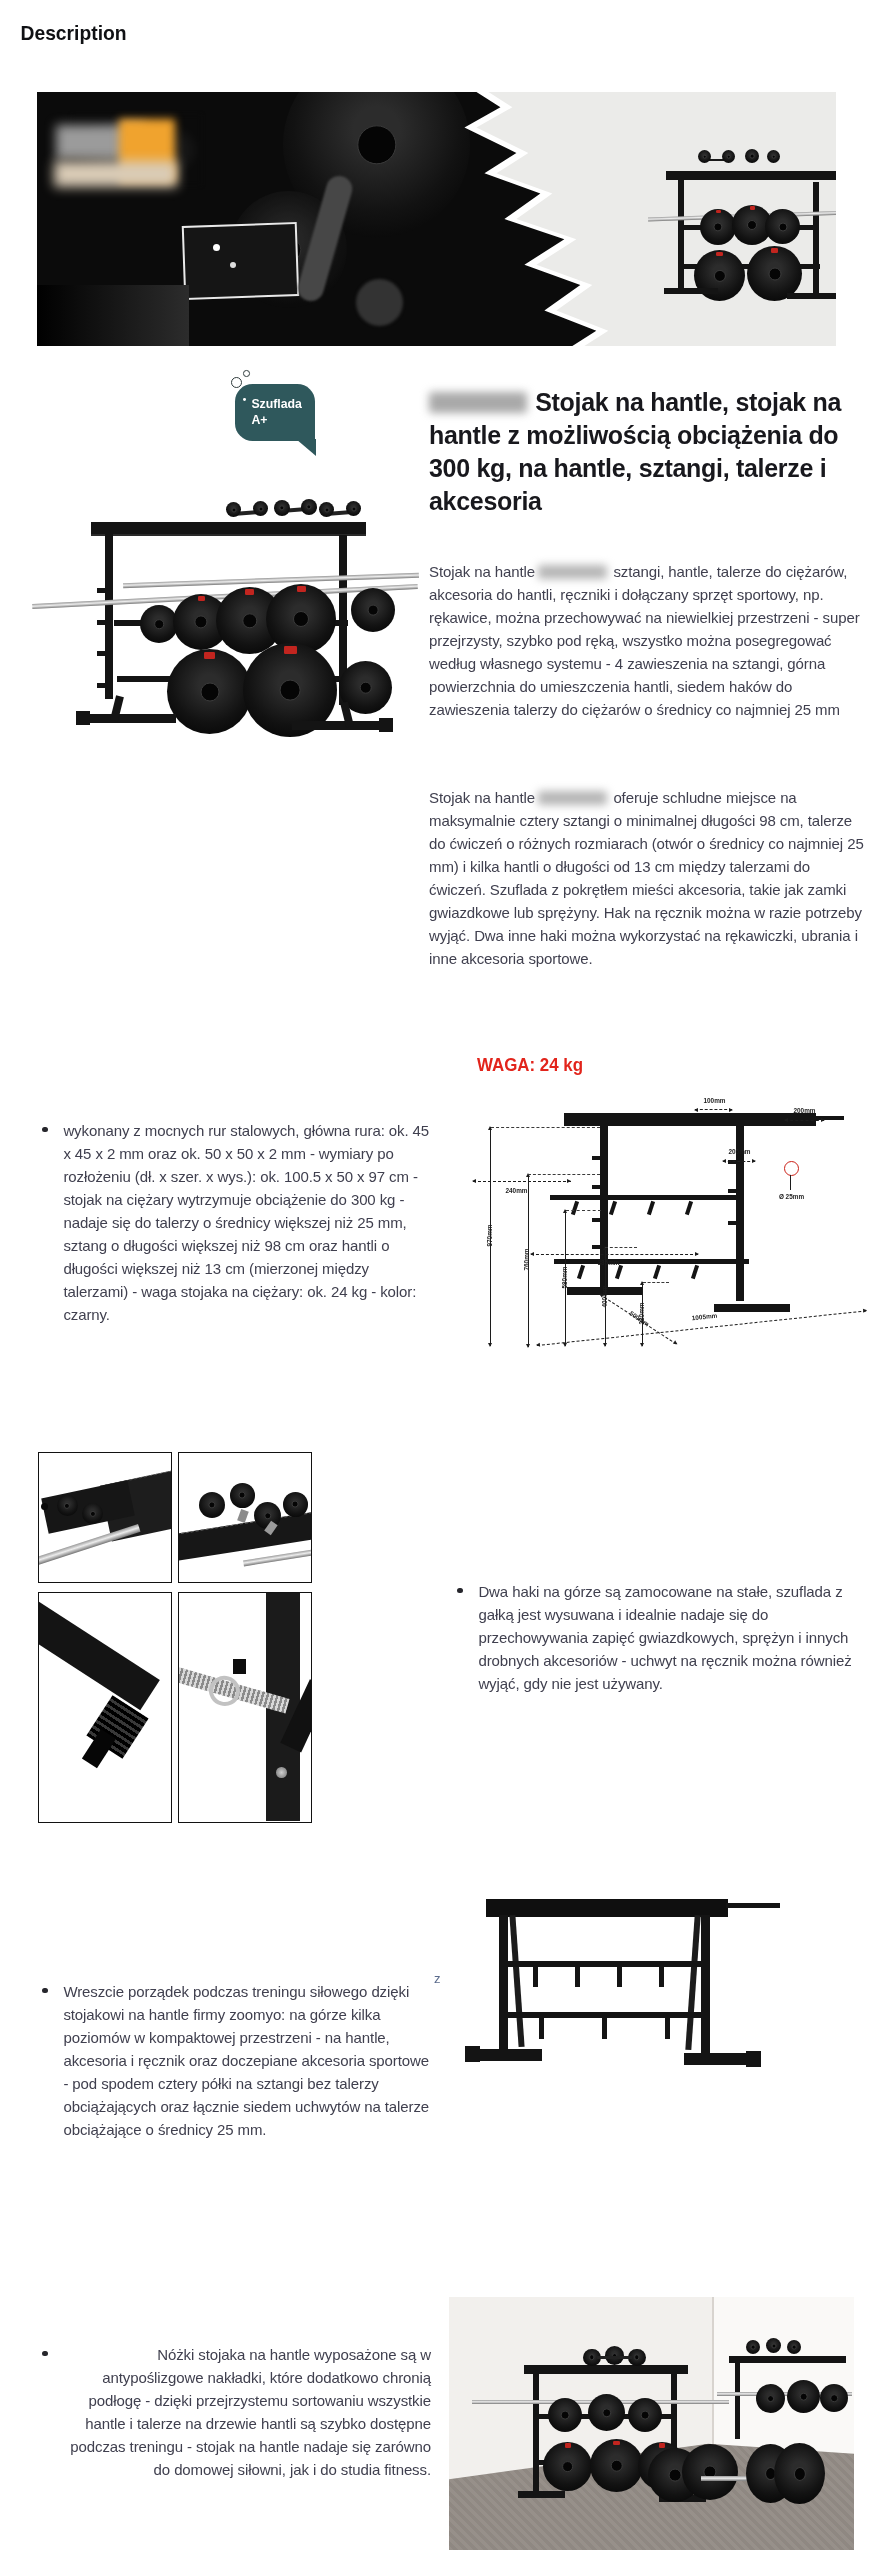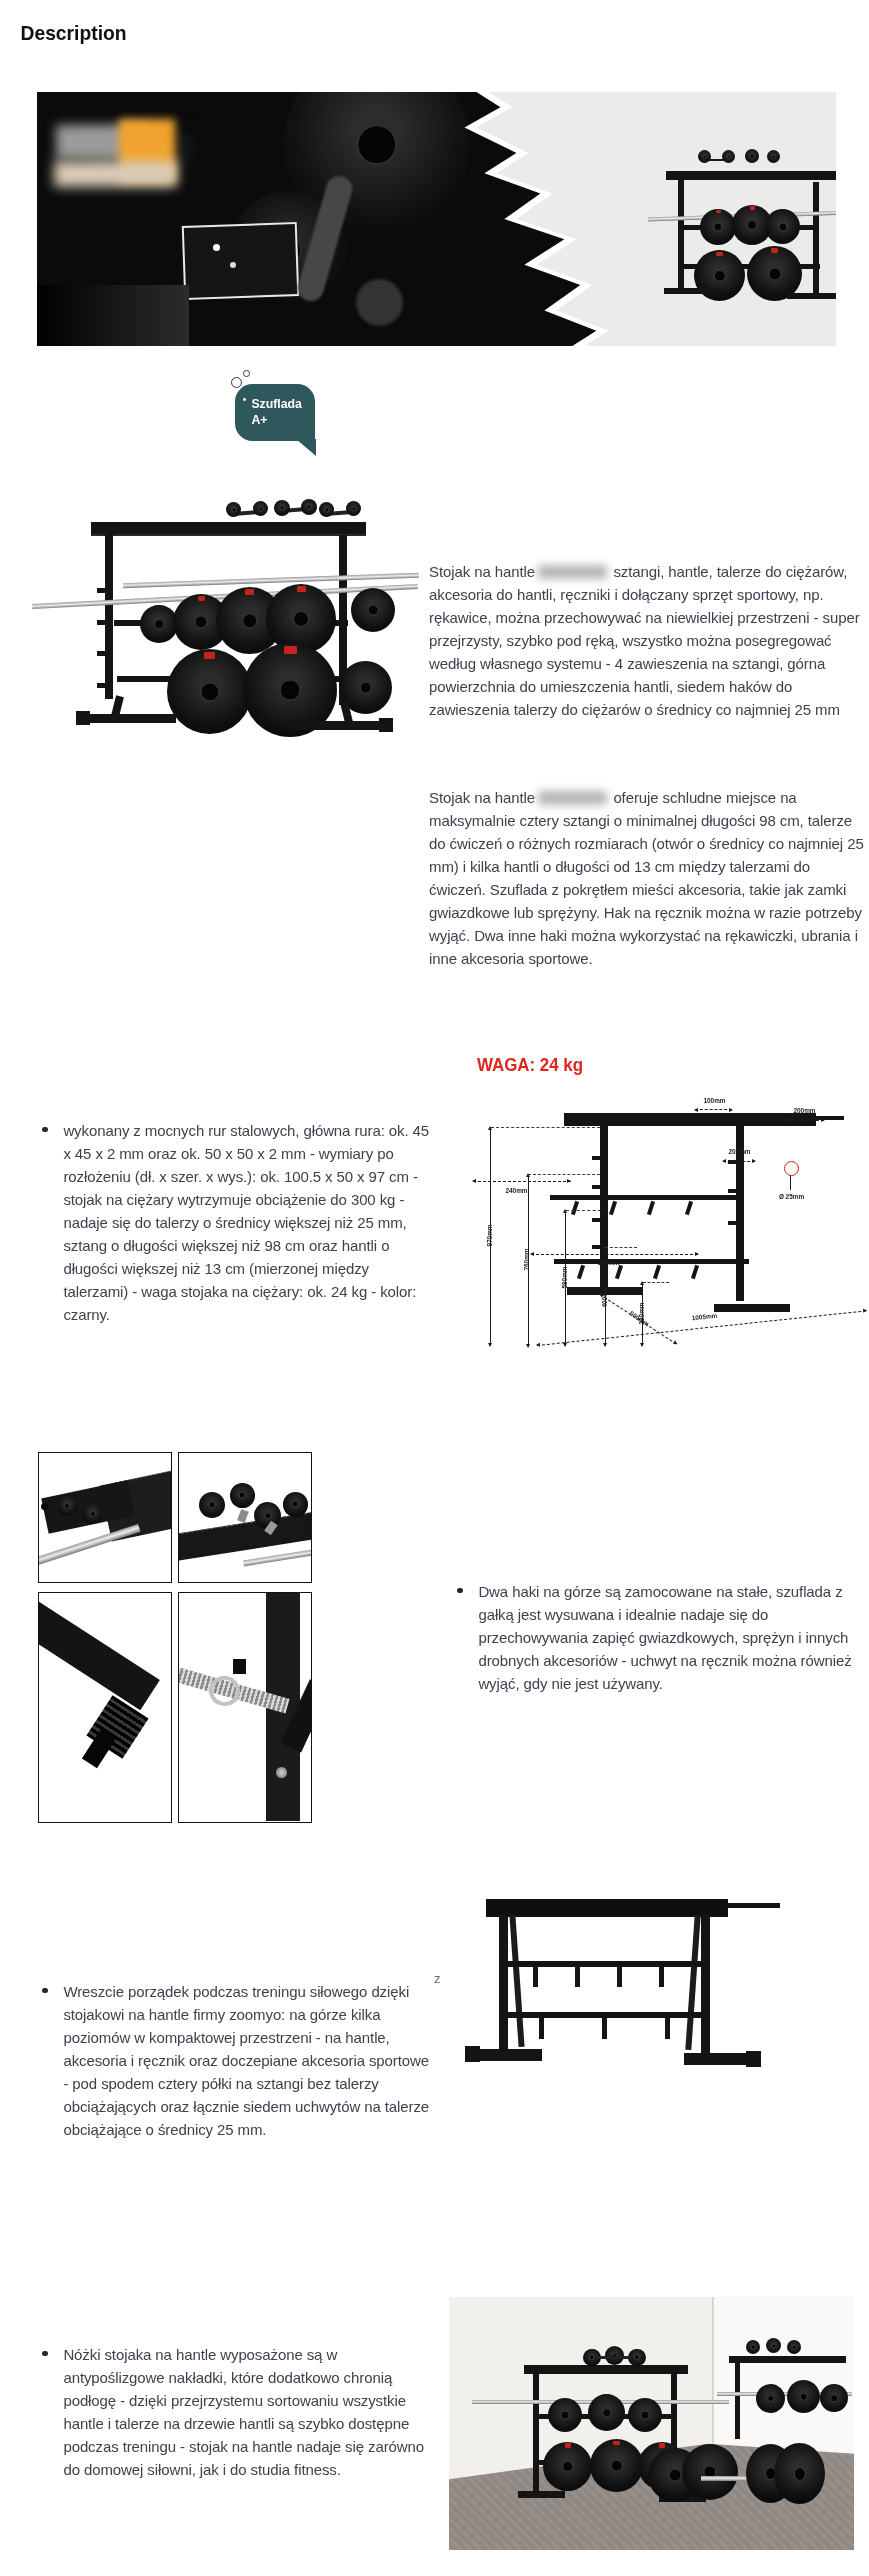--- a/index.html
+++ b/index.html
@@ -109,20 +109,23 @@
     <span class="ring" style="left:243px;top:370px;width:4.7px;height:4.7px;"></span>
     <div class="badge">
       <span class="abs" style="left:8.2px;top:14px;width:2.9px;height:2.9px;border-radius:50%;background:#fff;"></span>
       <div class="btxt">
         <div>Szuflada</div>
         <div>A+</div>
       </div>
     </div>
   </div>
 
+  <div class="title">
+    <span class="blur-chip"></span><span>Stojak na hantle, stojak na hantle z możliwością obciążenia do 300 kg, na hantle, sztangi, talerze i akcesoria</span>
+  </div>
 
   <p class="para" style="left:429px;top:545px;">
     <span>Stojak na hantle</span><span class="blur-chip"></span><span>sztangi, hantle, talerze do ciężarów, akcesoria do hantli, ręczniki i dołączany sprzęt sportowy, np. rękawice, można przechowywać na niewielkiej przestrzeni - super przejrzysty, szybko pod ręką, wszystko można posegregować według własnego systemu - 4 zawieszenia na sztangi, górna powierzchnia do umieszczenia hantli, siedem haków do zawieszenia talerzy do ciężarów o średnicy co najmniej 25 mm</span>
   </p>
 
   <p class="para" style="left:429px;top:771px;">
     <span>Stojak na hantle</span><span class="blur-chip"></span><span>oferuje schludne miejsce na maksymalnie cztery sztangi o minimalnej długości 98 cm, talerze do ćwiczeń o różnych rozmiarach (otwór o średnicy co najmniej 25 mm) i kilka hantli o długości od 13 cm między talerzami do ćwiczeń. Szuflada z pokrętłem mieści akcesoria, takie jak zamki gwiazdkowe lub sprężyny. Hak na ręcznik można w razie potrzeby wyjąć. Dwa inne haki można wykorzystać na rękawiczki, ubrania i inne akcesoria sportowe.</span>
   </p>
 
   <div class="abs" style="left:35px;top:500px;width:389px;height:275px;">
@@ -341,19 +344,19 @@
       <div class="bar" style="left:146px;top:151px;width:47px;height:7px;"></div>
     </div>
 
     <div class="plate" style="left:199px;top:151px;width:54px;height:54px;"></div>
     <div class="plate" style="left:233px;top:147px;width:56px;height:56px;"></div>
     <div class="chrome" style="left:252px;top:179px;width:70px;height:5.3px;"></div>
     <div class="plate" style="left:297px;top:147px;width:49px;height:59px;border-radius:50%;"></div>
     <div class="plate" style="left:325px;top:146px;width:51px;height:61px;border-radius:50%;"></div>
   </div>
 
-  <div class="bullet" style="left:40px;top:2343px;width:391px;">
+  <div class="bullet" style="left:40px;top:2343px;width:391px;text-align:right;">
     <span class="dot"></span>
     <p>Nóżki stojaka na hantle wyposażone są w antypoślizgowe nakładki, które dodatkowo chronią podłogę - dzięki przejrzystemu sortowaniu wszystkie hantle i talerze na drzewie hantli są szybko dostępne podczas treningu - stojak na hantle nadaje się zarówno do domowej siłowni, jak i do studia fitness.</p>
   </div>
 
 </div>
 
 
 </body></html>

